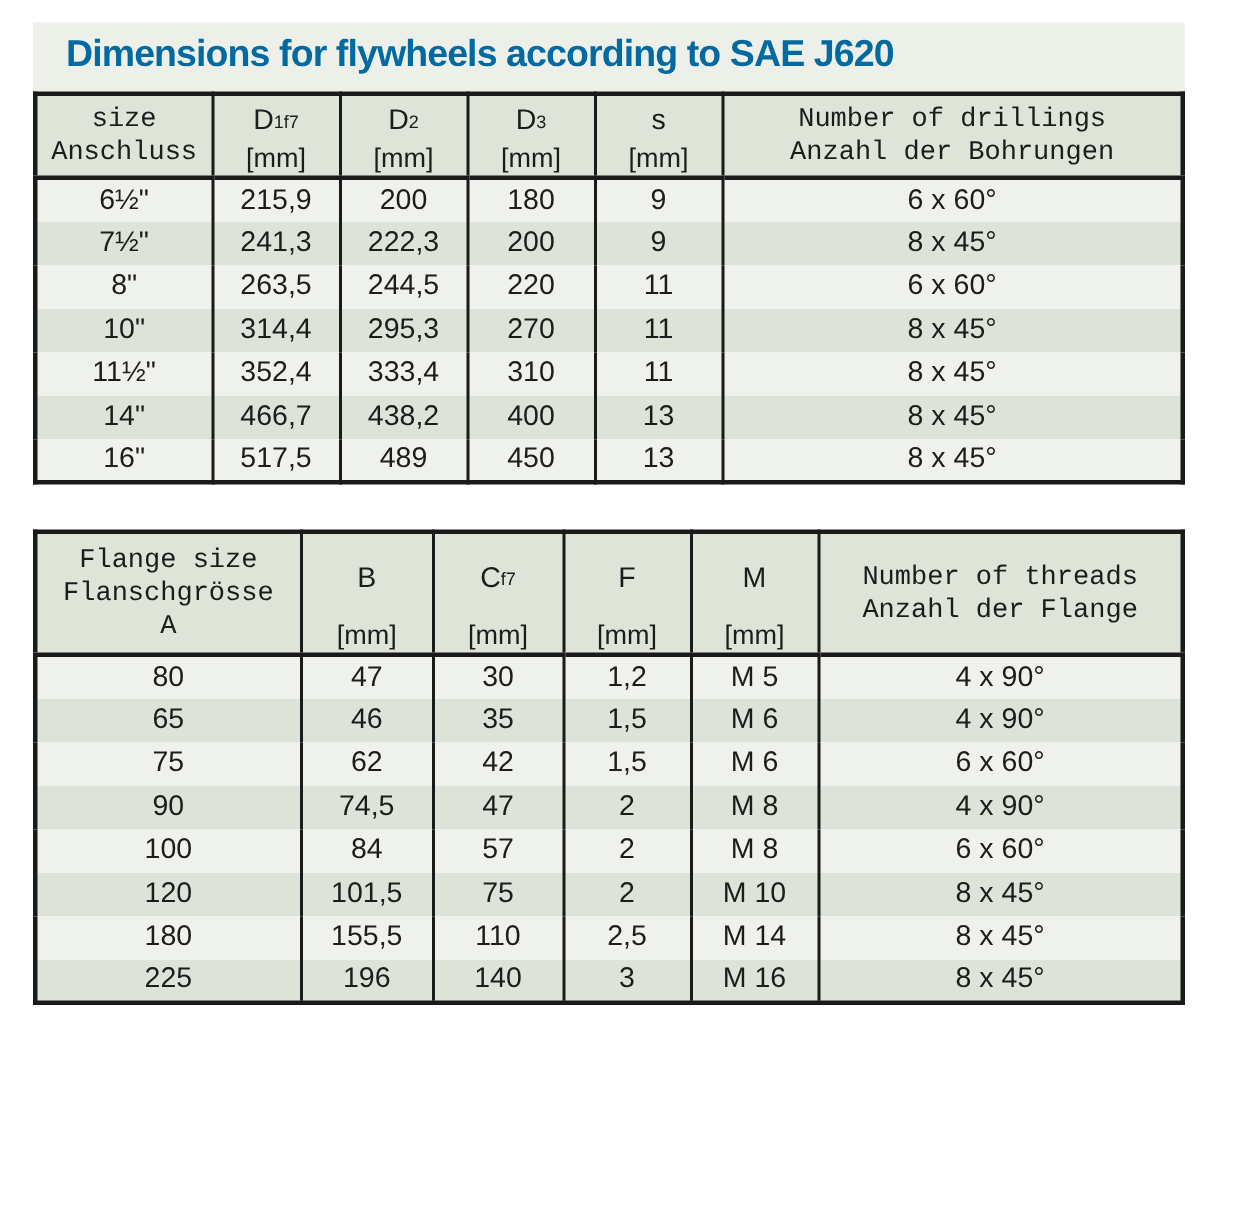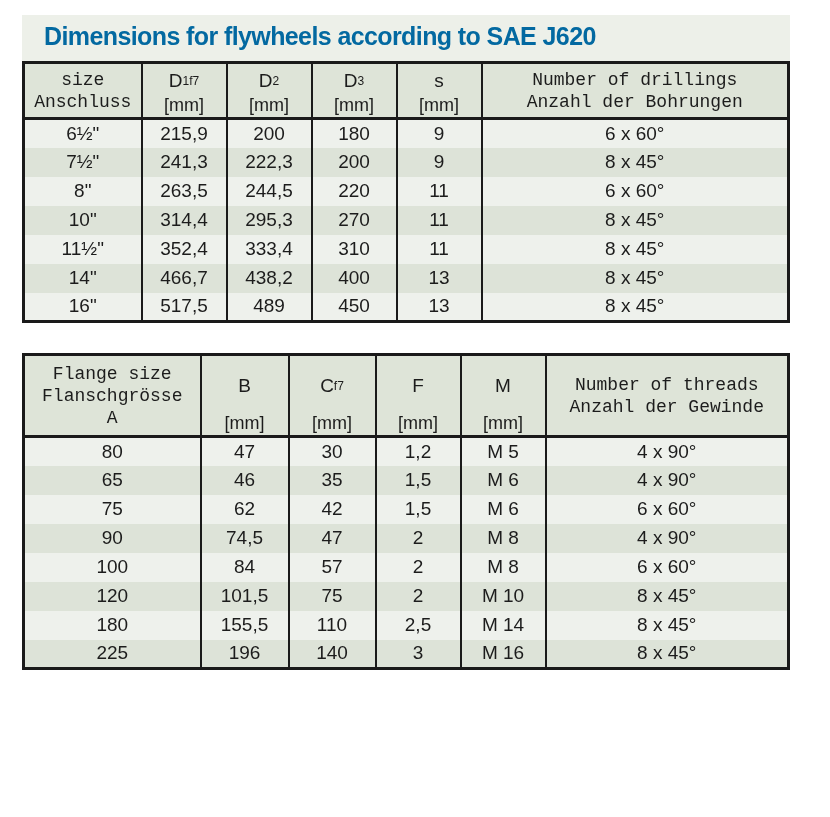--- a/index.html
+++ b/index.html
@@ -257,21 +257,21 @@
               <div class="sym">
                   <span>M</span>
                   <sub></sub>
                 </div>
               <div class="unit">[mm]</div>
             </div>
           </th>
           <th>
             <div class="hstack">
               <div class="hline">Number of threads</div>
-              <div class="hline">Anzahl der Gewinde</div>
+              <div class="hline">Anzahl der Flange</div>
             </div>
           </th>
         </tr>
       </thead>
       <tbody>
           <tr>
             <td>80</td>
             <td>47</td>
             <td>30</td>
             <td>1,2</td>

